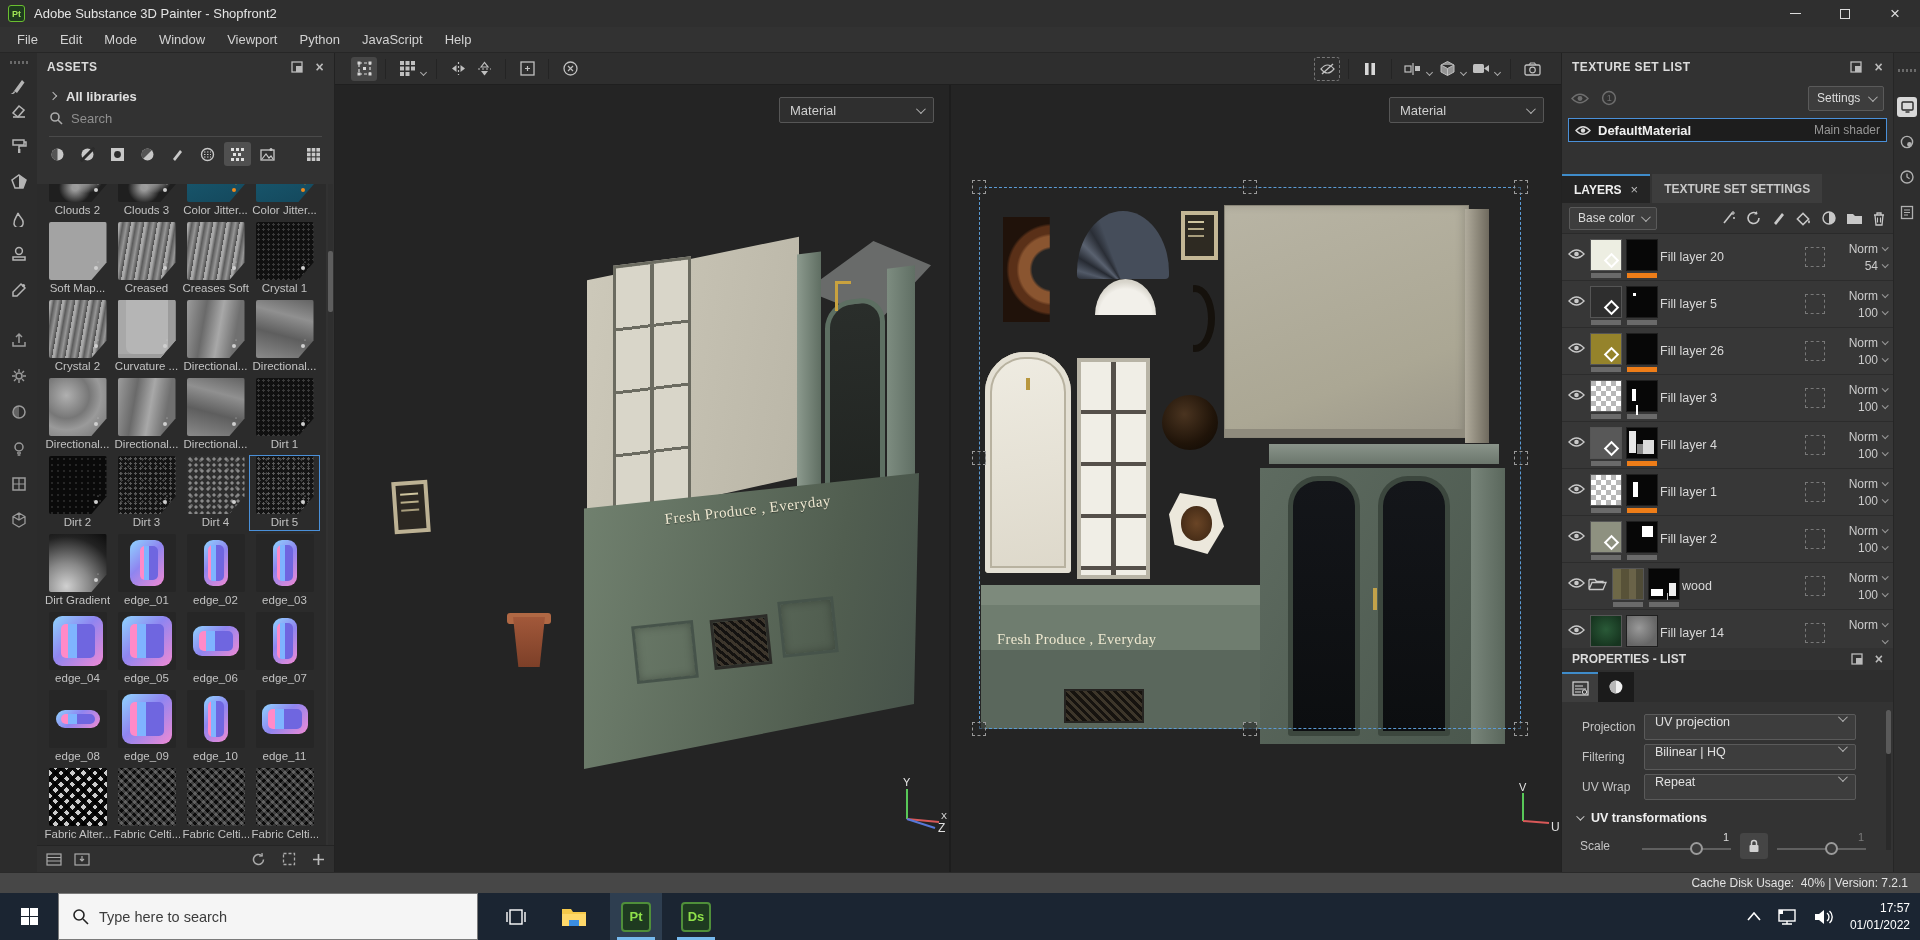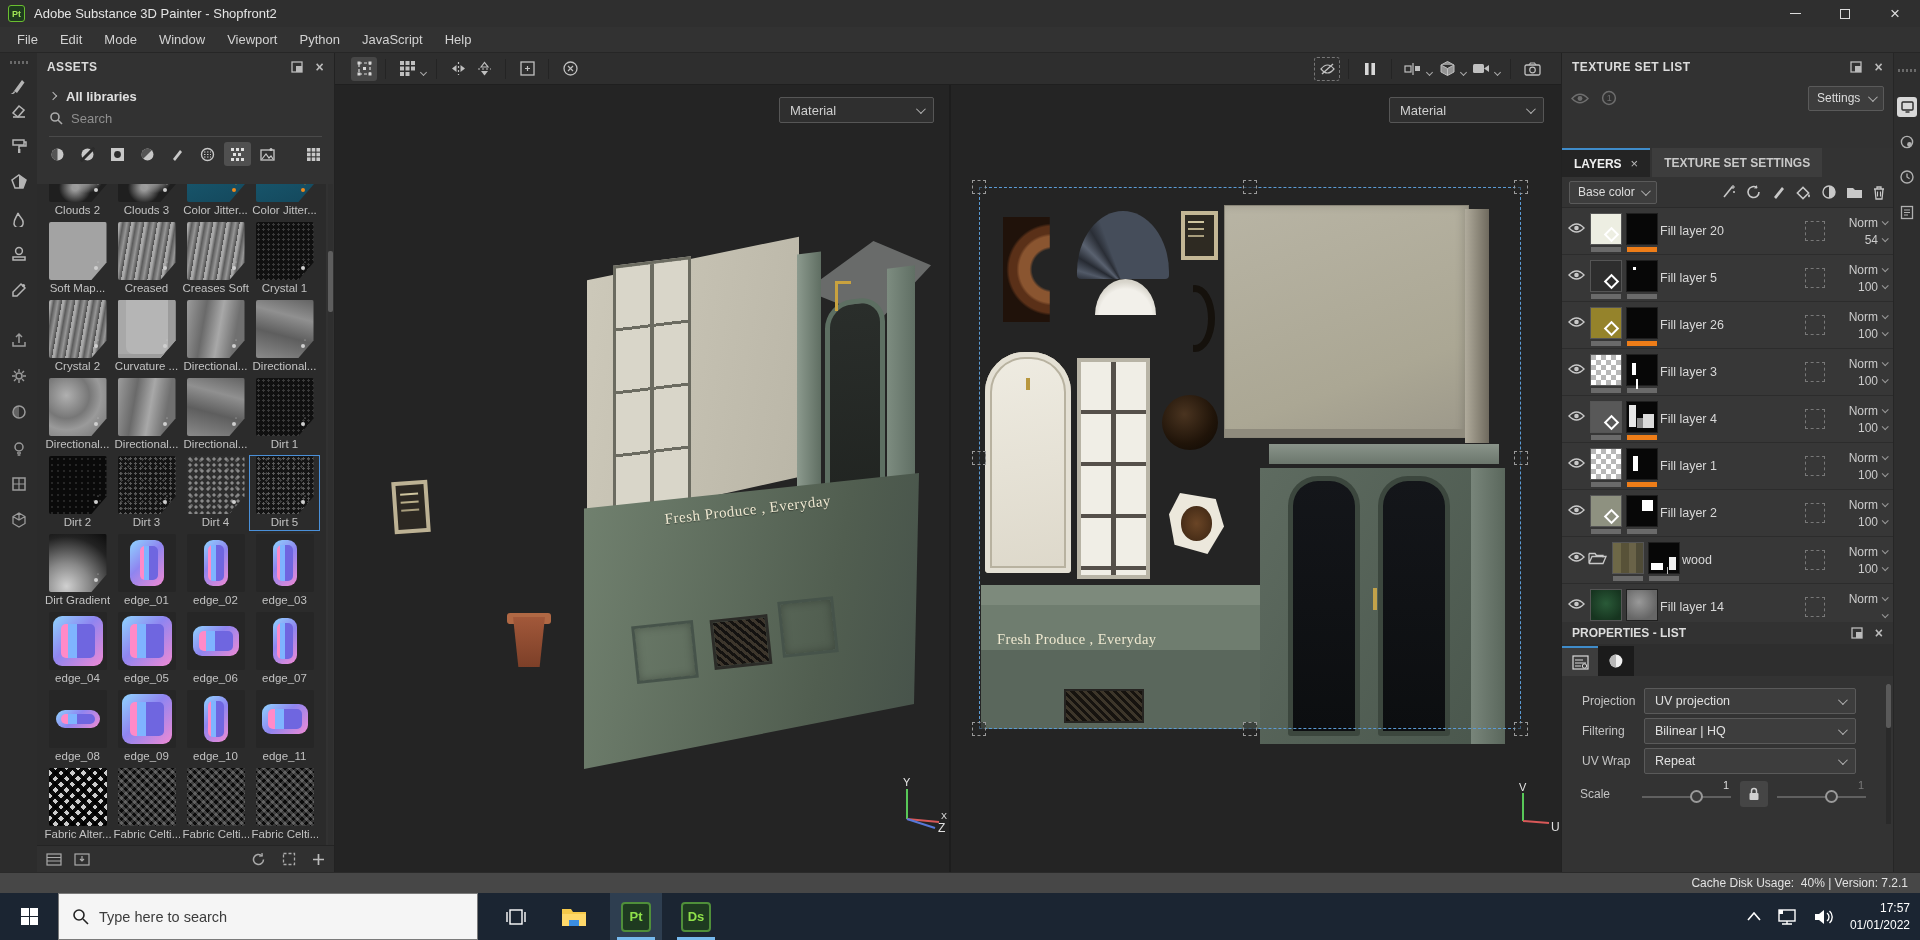--- a/index.html
+++ b/index.html
@@ -185,21 +185,21 @@
 .sm-caret{width:5px;height:5px;border-right:1.3px solid #999;border-bottom:1.3px solid #999;transform:rotate(45deg) translateY(-1px)}
 
 .props-header{height:22px;display:flex;align-items:center;padding:0 10px;font-size:12px;font-weight:bold;color:#dcdcdc;background:#323232}
 .props-tabs{height:32px;background:#2e2e2e;display:flex;align-items:flex-end;padding-left:0}
 .ptab{width:36px;height:30px;display:flex;align-items:center;justify-content:center}
 .ptab.active{background:#3d3d3d;border-top:2px solid #3f8cca}
 .ptab.dark{background:#1b1b1b}
 .props-body{flex:1;background:#333;position:relative;padding-top:10px}
 .prop-field{display:flex;align-items:center;height:30px;padding-left:20px}
 .pf-label{width:62px;font-size:12px;color:#c4c4c4;flex:none}
-.pf-dd{width:212px;height:26px;background:#3d3d3d;border:1px solid #5a5a5a;border-radius:2px;display:flex;align-items:center;padding:0 10px;font-size:12.5px;color:#e0e0e0}
+.pf-dd{width:212px;height:26px;background:#3d3d3d;border:1px solid #5a5a5a;border-radius:2px;display:flex;padding:0 10px;font-size:12.5px;color:#e0e0e0}
 .section-head{display:flex;align-items:center;gap:9px;padding:9px 0 3px 14px;color:#f0f0f0;font-weight:bold;font-size:12.5px}
 .chev-d{width:6px;height:6px;border-right:1.6px solid #ccc;border-bottom:1.6px solid #ccc;transform:rotate(45deg) translateY(-2px)}
 .scale-row{display:flex;align-items:center;padding-left:18px;height:36px}
 .slider{position:relative;width:89px;height:24px;flex:none}
 .slider .track{position:absolute;left:0;right:0;top:14px;height:2px;background:#606060}
 .slider .sthumb{position:absolute;top:8px;width:13px;height:13px;border-radius:50%;background:#3a3a3a;border:2px solid #9a9a9a}
 .slider .sval{position:absolute;top:-3px;right:2px;font-size:11px;color:#ddd}
 .slider.dim .sval{color:#7a7a7a}
 .lockbtn{width:28px;height:26px;background:#454545;border-radius:3px;margin:0 9px;display:flex;align-items:center;justify-content:center}
 .props-scroll{position:absolute;right:2px;top:8px;width:5px;height:140px;background:#2a2a2a}
@@ -835,20 +835,30 @@
             <svg width="16" height="16" viewBox="0 0 16 16">
               <circle cx="8" cy="8" r="6.4" fill="none" stroke="#6e6e6e" stroke-width="1.5"></circle>
               <text x="5.7" y="11.4" fill="#6e6e6e" font-size="9" font-family="Liberation Sans">1</text>
             </svg>
           </span>
         <span class="settings-dd">
             <span>Settings</span>
             <span class="dd-caret"></span>
           </span>
       </div>
+      <div class="tsl-row">
+        <span>
+            <svg width="16" height="11" viewBox="0 0 16 11">
+              <path d="M1 5.5 Q8 -2 15 5.5 Q8 13 1 5.5 Z" fill="none" stroke="#d8d8d8" stroke-width="1.4"></path>
+              <circle cx="8" cy="5.5" r="2.2" fill="#d8d8d8"></circle>
+            </svg>
+          </span>
+        <span class="tsl-name">DefaultMaterial</span>
+        <span class="tsl-shader">Main shader</span>
+      </div>
       <div class="tabspacer"></div>
       <div class="tabs">
         <div class="tab active">
             <span>LAYERS</span>
             <span class="tabx">×</span>
           </div>
         <div class="tab inactive">
             <span>TEXTURE SET SETTINGS</span>
           </div>
         <div style="flex:1;background:#333"></div>
@@ -1211,20 +1221,24 @@
               </span>
   </div>
             <div class="prop-field">
     <span class="pf-label">UV Wrap</span>
     <span class="pf-dd">
                 <span class="pf-value">Repeat</span>
                 <span class="dd-caret"></span>
               </span>
   </div>
           </div>
+        <div class="section-head">
+          <span class="chev-d"></span>
+          <span>UV transformations</span>
+        </div>
         <div class="scale-row">
           <span class="pf-label">Scale</span>
           <span class="slider">
             <span class="track"></span>
               <span class="sthumb" style="left:48px"></span>
             <span class="sval">1</span>
           </span>
           <span class="lockbtn">
               <svg width="12" height="14" viewBox="0 0 12 14">
                 <rect x="1.5" y="6" width="9" height="7" rx="1" fill="#d0d0d0"></rect>

